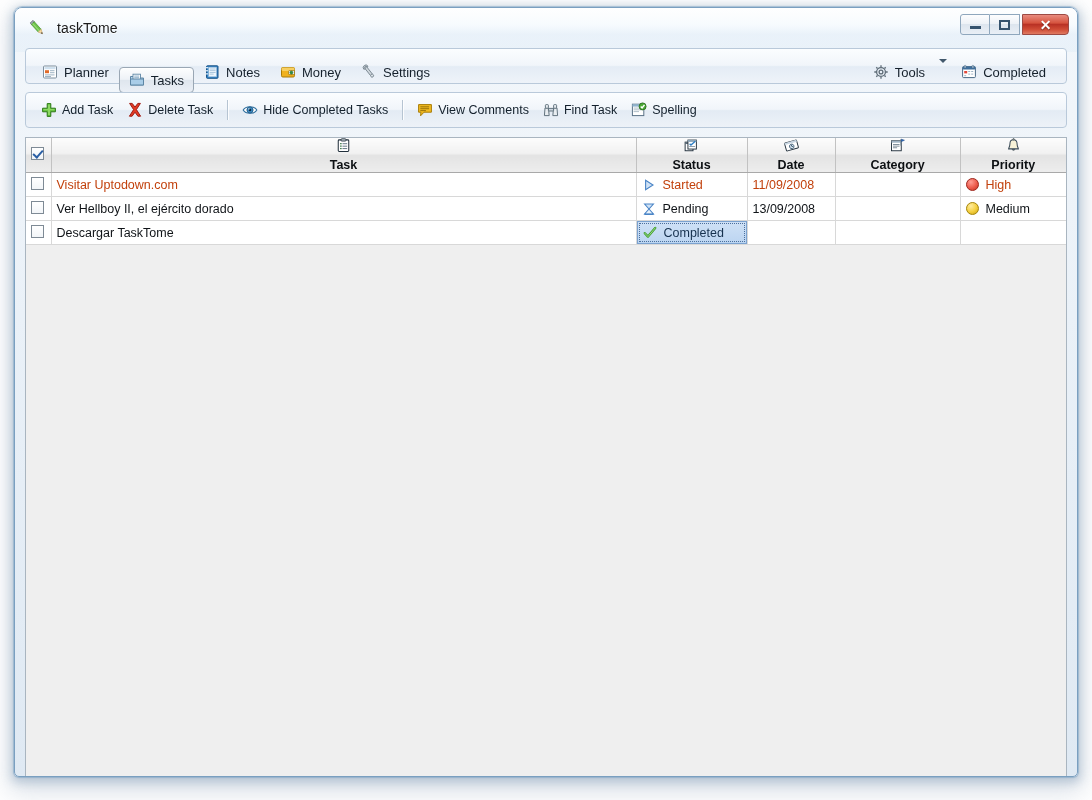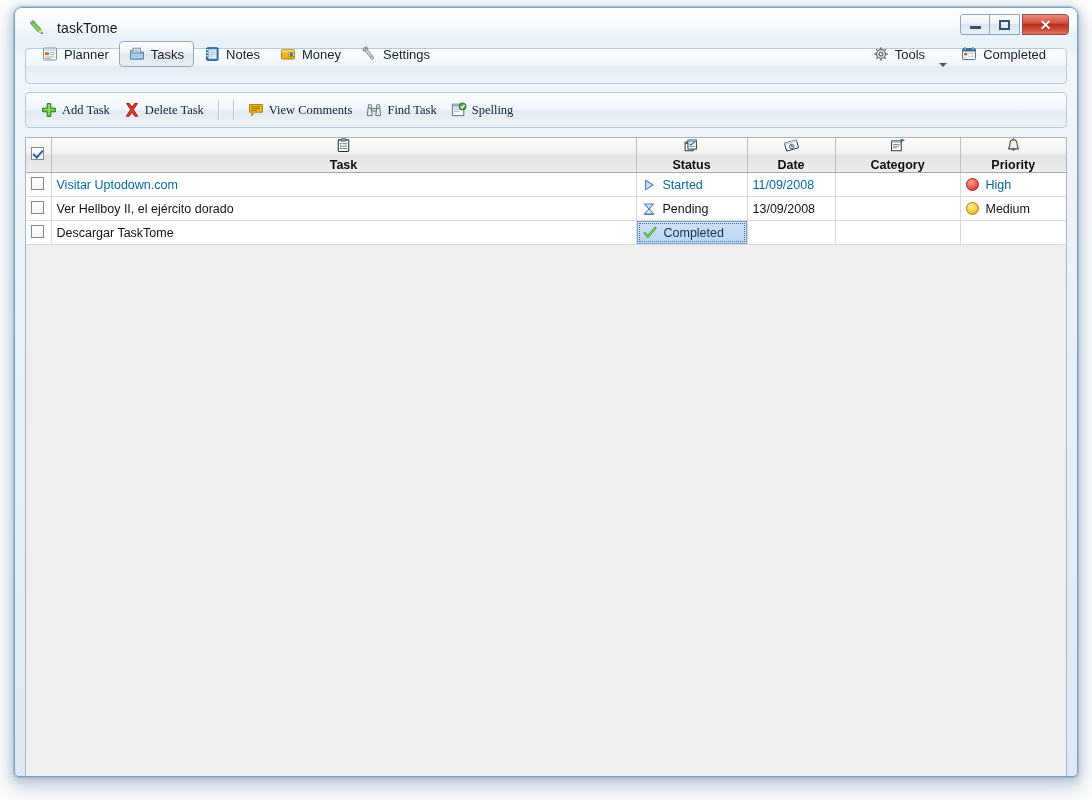--- a/index.html
+++ b/index.html
@@ -88,25 +88,25 @@
   }
   .glyph-min { width: 11px; height: 3px; background: #36536e; margin-top: 6px; }
   .glyph-max { width: 11px; height: 10px; border: 2px solid #36536e; }
   .glyph-close { color: #fff; font-size: 14px; font-weight: bold; text-shadow: 0 1px 1px rgba(0,0,0,0.45); line-height: 1; }
 
   
   #navbar {
     position: relative;
     margin: 0 10px;
     height: 36px;
-    display: flex; align-items: flex-end;
+    display: flex; align-items: flex-start;
     border: 1px solid #b9c9da;
     border-radius: 4px;
     background: linear-gradient(to bottom, #fbfdff 0%, #f1f5fa 48%, #e4ecf5 52%, #eef3f9 100%);
-    padding: 16px 6px;
+    padding: 10px 6px;
     z-index: 3;
   }
   .navitem {
     display: flex; align-items: center; gap: 6px;
     height: 26px;
     padding: 0 9px;
     font-size: 13px;
     color: #15202b;
     border: 1px solid transparent;
     border-radius: 4px;
@@ -132,21 +132,20 @@
   #toolbar {
     position: relative;
     margin: 8px 10px 0 10px;
     height: 36px;
     display: flex; align-items: center;
     border: 1px solid #b9c9da;
     border-radius: 4px;
     background: linear-gradient(to bottom, #fbfdff 0%, #f1f5fa 48%, #e3ebf4 52%, #edf2f8 100%);
     padding: 0 8px;
     z-index: 3;
-    font-family: Liberation Serif, serif;
   }
   .tbitem {
     display: flex; align-items: center; gap: 5px;
     height: 26px;
     padding: 0 6px;
     font-size: 12.5px;
     color: #13202c;
     white-space: nowrap;
     border: 1px solid transparent;
     border-radius: 3px;
@@ -191,21 +190,21 @@
   table.grid td {
     height: 24px;
     border-right: 1px solid #d8d8d8;
     border-bottom: 1px solid #d8d8d8;
     background: #ffffff;
     padding: 0 5px;
     vertical-align: middle;
     color: #101418;
   }
   table.grid td.cellflex > .cw { display: flex; align-items: center; gap: 7px; height: 100%; }
-  .rowred { color: #0369a1; }
+  .rowred { color: #c2410c; }
   td.selected-cell > .cw {
     background: linear-gradient(to bottom, #cfe1f6 0%, #bcd5f1 100%);
     border: 1px solid #7ba2d0;
     outline: 1px dotted #4a6f9c;
     outline-offset: -3px;
     color: #16314e;
     margin: 0 -5px;
     padding: 0 5px;
     height: 23px;
   }
@@ -406,20 +405,31 @@
               <path d="M2.6 1.4 L5.2 1.4 L8 5.1 L10.8 1.4 L13.4 1.4 L9.4 7.6 L13.6 14.2 L10.9 14.2 L8 10.2 L5.1 14.2 L2.4 14.2 L6.6 7.6 Z"></path>
             </g>
           </svg>
         </span>
         <span>Delete Task</span>
       </div>
 
       <div class="tbsep"></div>
 
 
+      <div class="tbitem">
+        <span>
+          <svg width="16" height="16" viewBox="0 0 16 16">
+            <path d="M1.2 8 C3.6 3.6, 12.4 3.6, 14.8 8 C12.4 12.4, 3.6 12.4, 1.2 8 Z" fill="#ffffff" stroke="#2f6f9e" stroke-width="1.1"></path>
+            <circle cx="8" cy="8" r="3.1" fill="#3d8cc4" stroke="#1d5480" stroke-width="0.8"></circle>
+            <circle cx="8" cy="8" r="1.3" fill="#0d2b45"></circle>
+            <circle cx="6.9" cy="6.9" r="0.7" fill="#ffffff" opacity="0.85"></circle>
+          </svg>
+        </span>
+        <span>Hide Completed Tasks</span>
+      </div>
 
       <div class="tbsep"></div>
 
       <div class="tbitem">
         <span>
           <svg width="16" height="16" viewBox="0 0 16 16">
             <path d="M1.6 2.6 L14.4 2.6 L14.4 10.2 L7.0 10.2 L3.6 13.8 L3.9 10.2 L1.6 10.2 Z" fill="#f3bc22" stroke="#a87c06" stroke-width="1"></path>
             <rect x="3.3" y="4.4" width="8.8" height="0.9" fill="#8e6a06"></rect>
             <rect x="3.3" y="6.3" width="8.8" height="0.9" fill="#8e6a06"></rect>
             <rect x="3.3" y="8.2" width="5.6" height="0.9" fill="#8e6a06"></rect>

